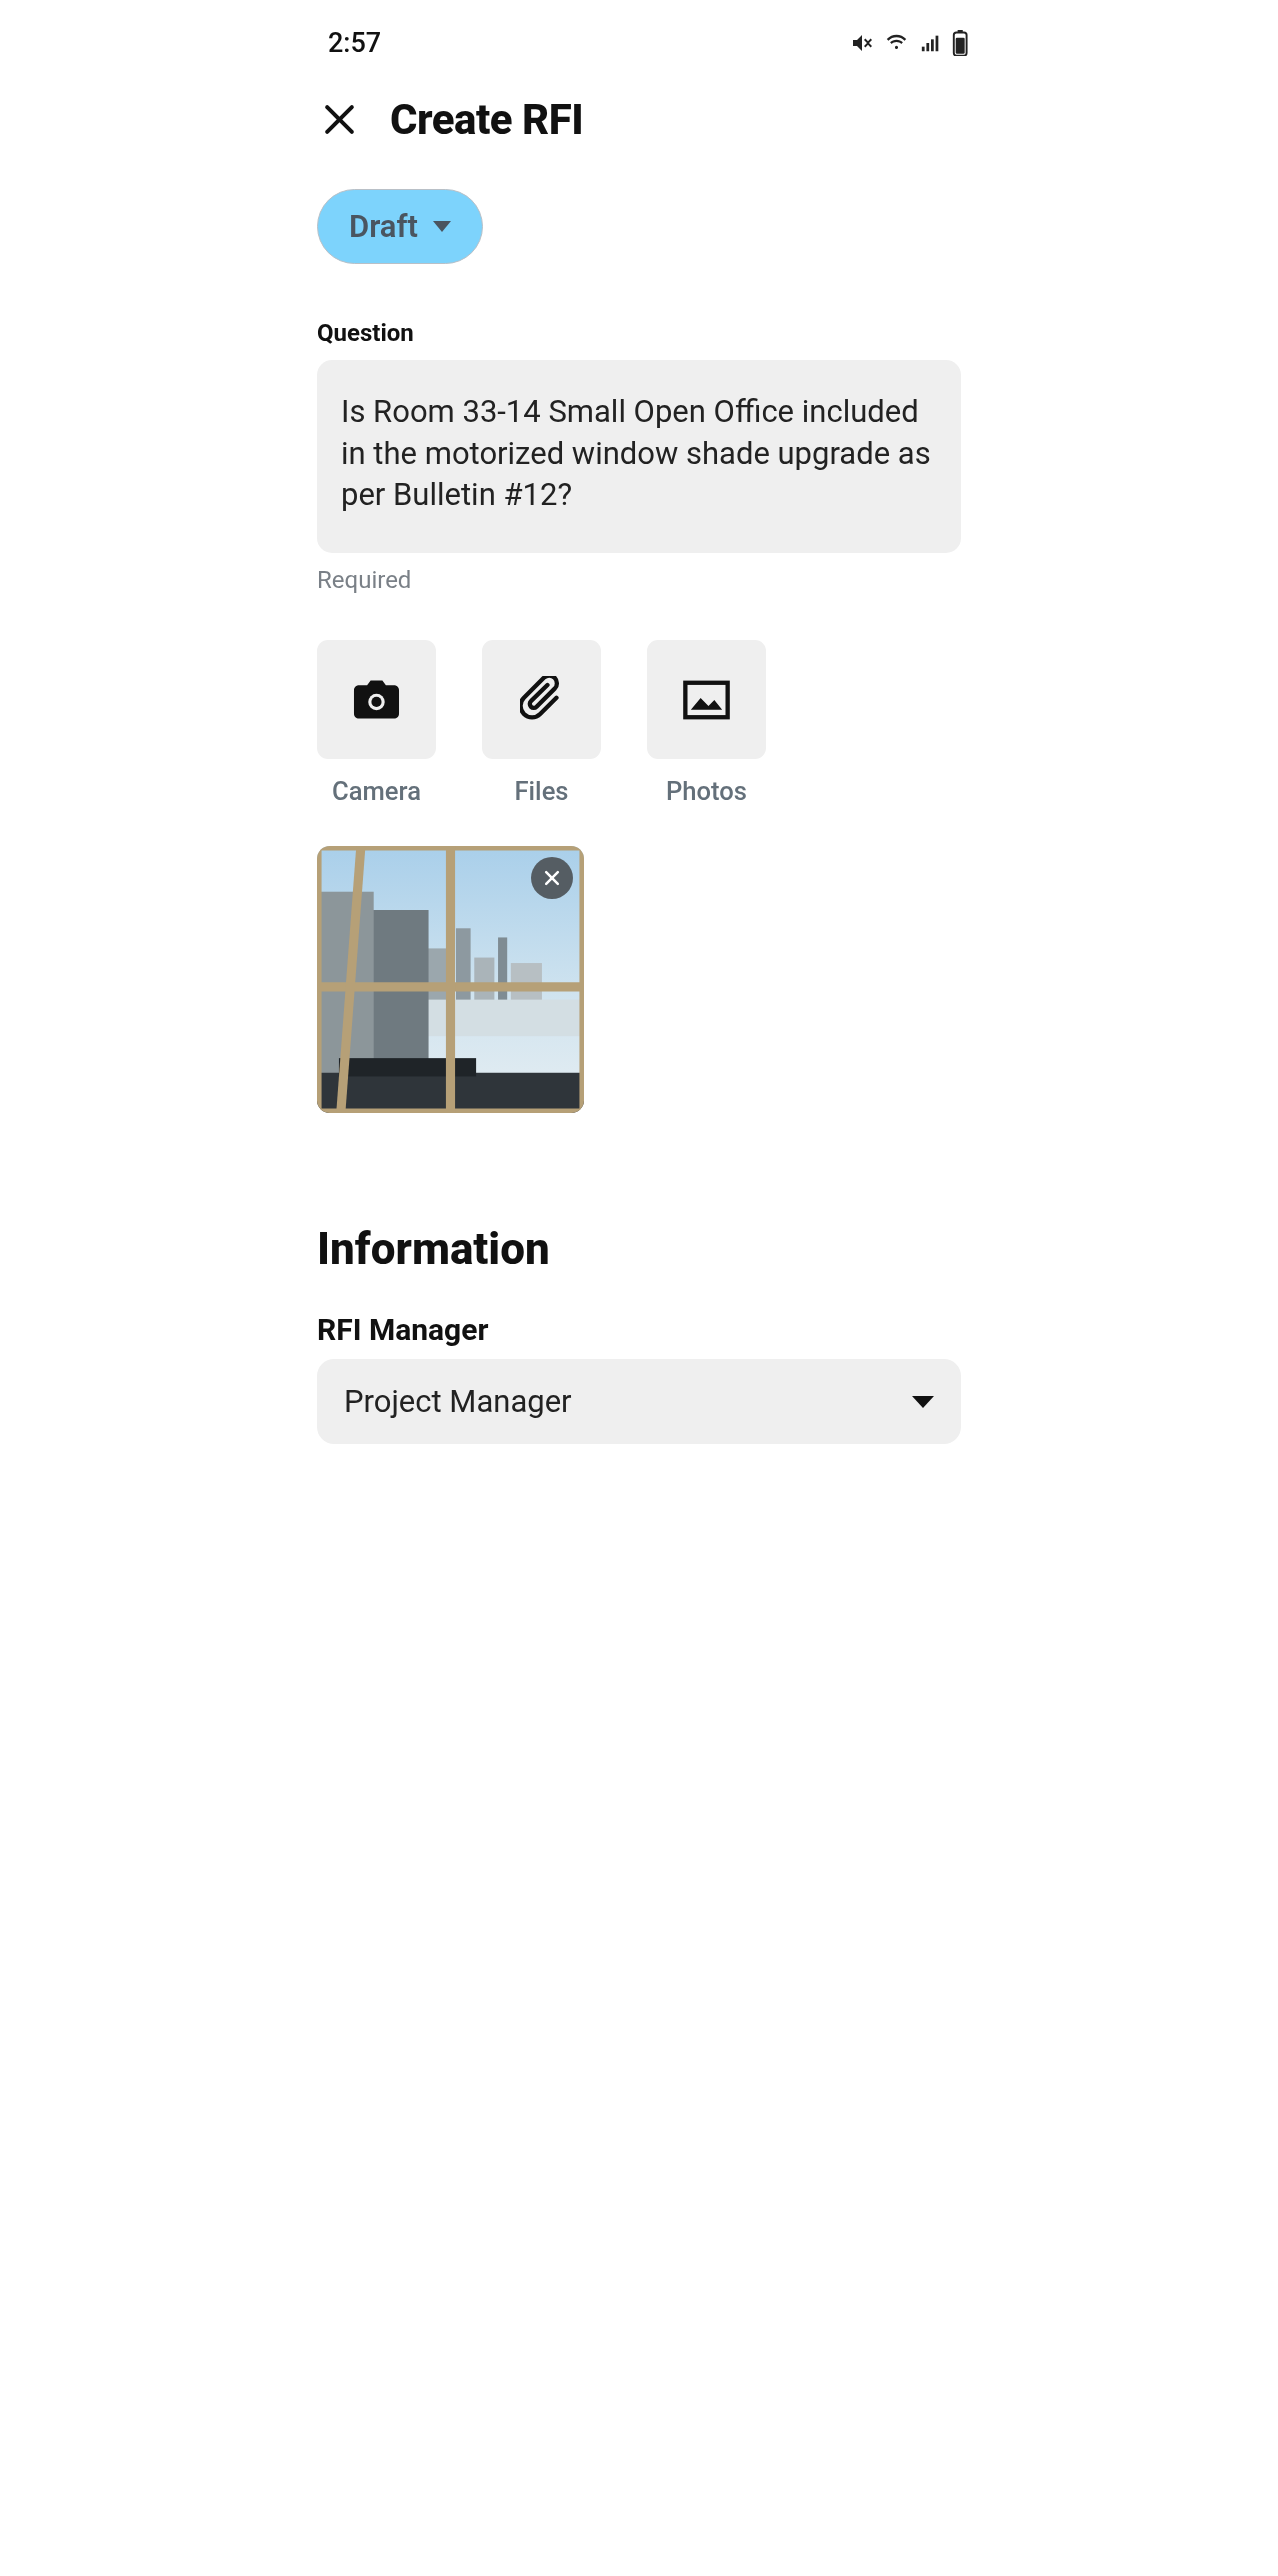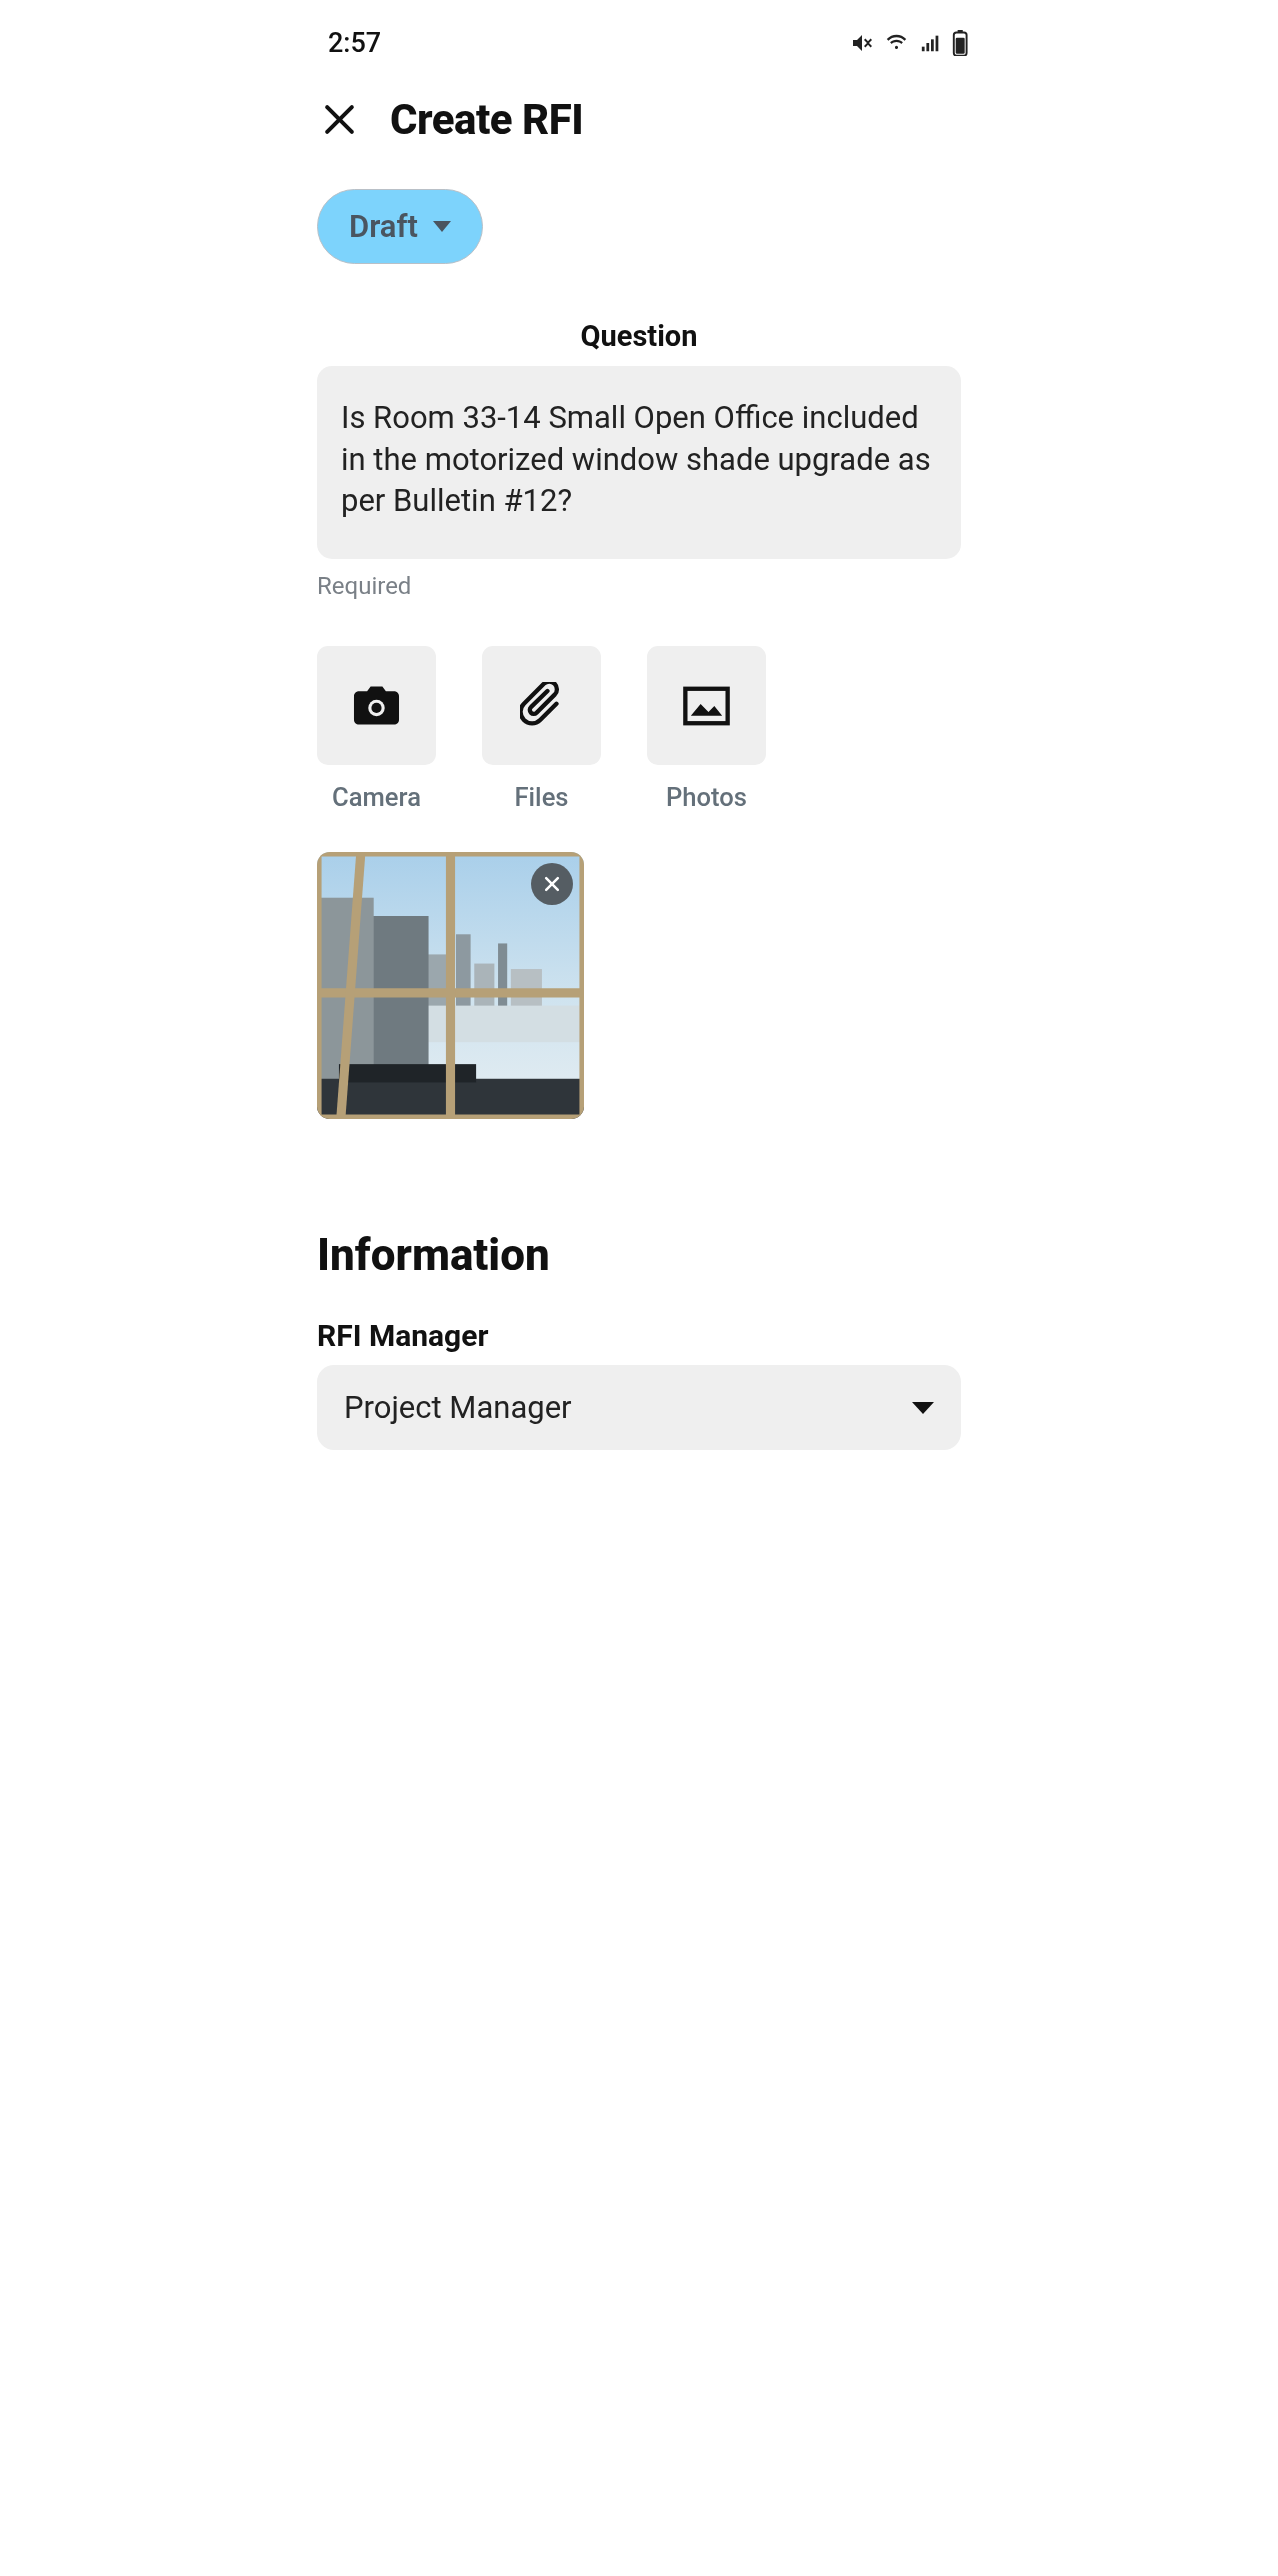--- a/index.html
+++ b/index.html
@@ -58,24 +58,23 @@
   }
   .status-chip .caret {
     width:0; height:0;
     border-left: 9px solid transparent;
     border-right: 9px solid transparent;
     border-top: 11px solid #4a5560;
   }
 
   .section-label {
     margin-top: 55px;
-    font-size: 29px;
+    font-size: 24px;
     font-weight: 700;
     color:#111;
-    text-align:center;
   }
 
   .textarea-box {
     margin-top: 12.8px;
     background:#efefef;
     border-radius: 15px;
     padding: 31px 24px 37px 24px;
   }
   .textarea-box .ta-text {
     font-size: 31px;

